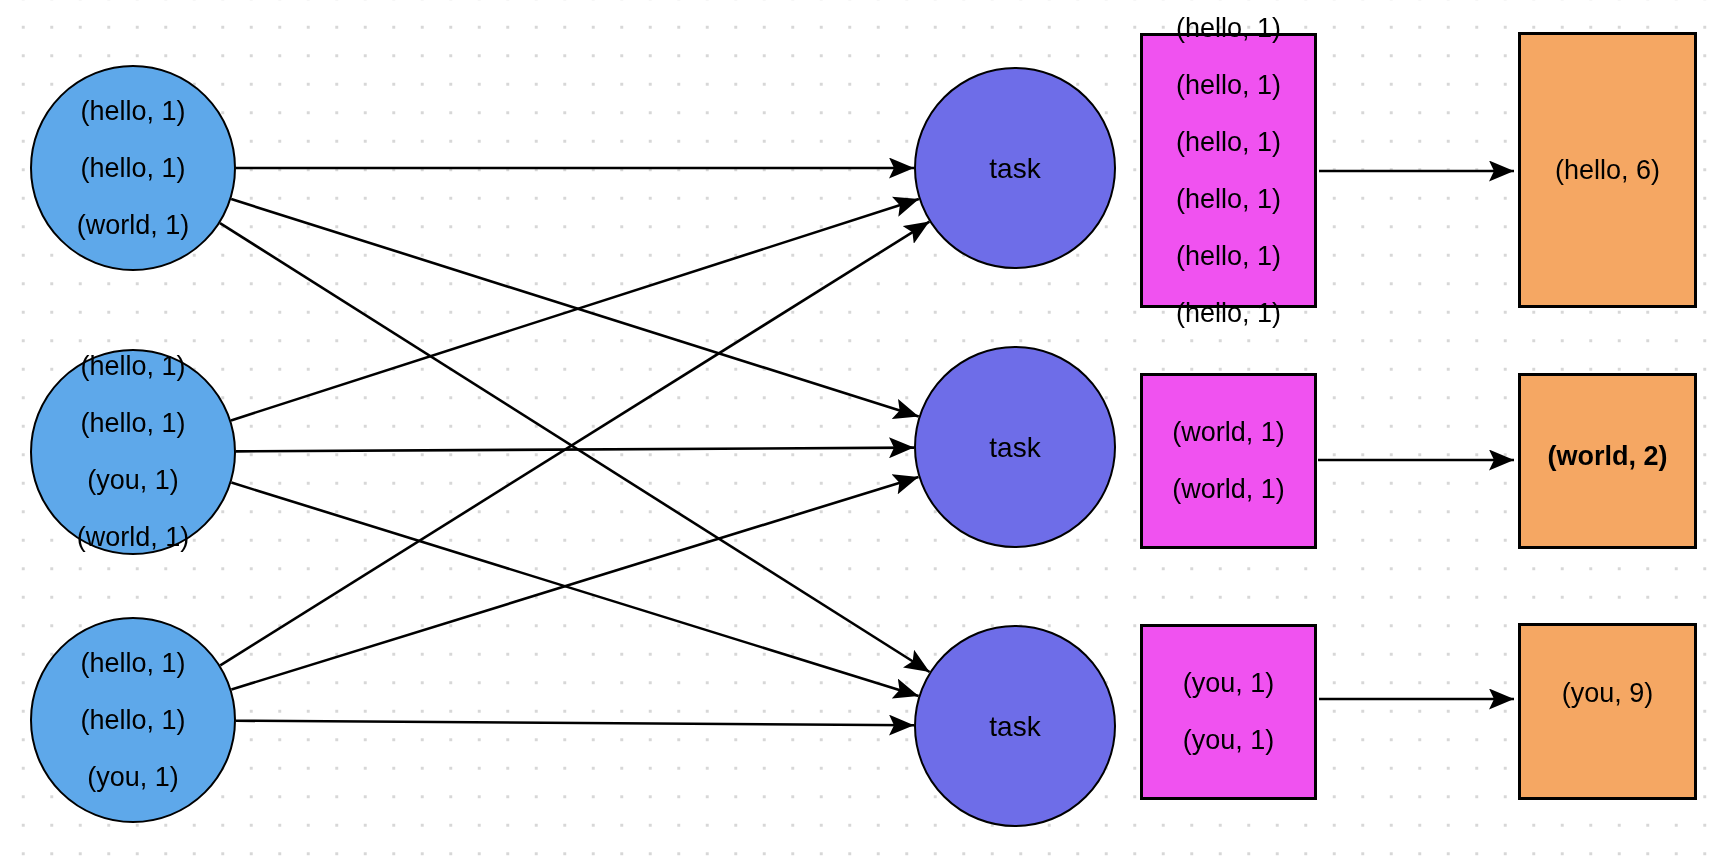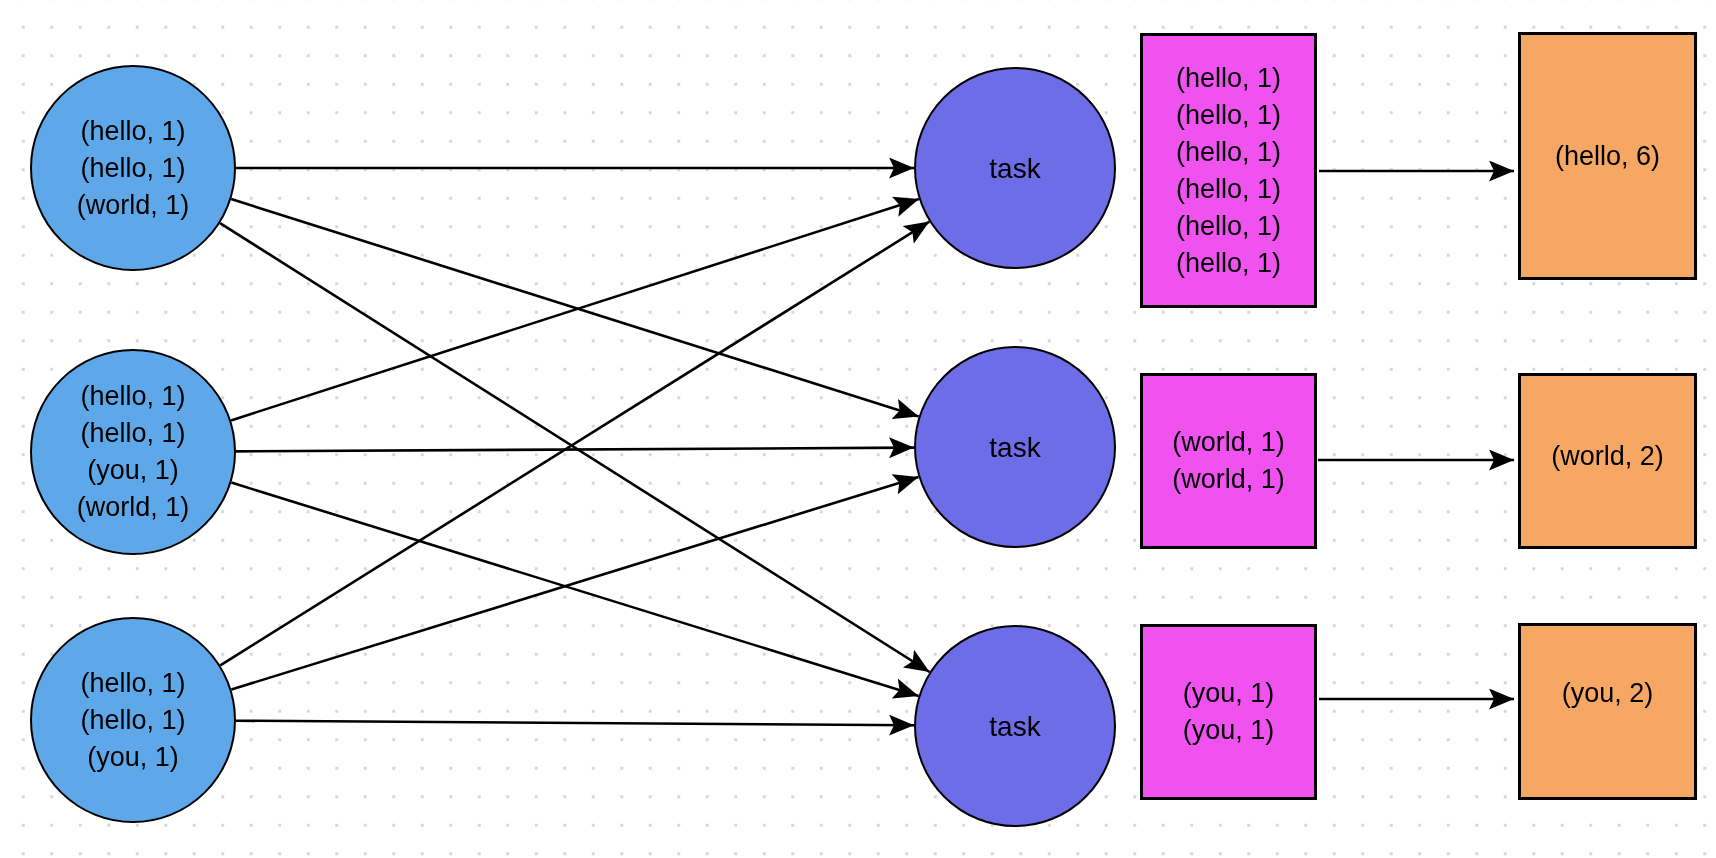--- a/index.html
+++ b/index.html
@@ -17,21 +17,21 @@
     position:relative;
     width:1716px;height:858px;
     overflow:hidden;
     background-color:#ffffff;
     background-image:radial-gradient(circle, var(--grid-dot-color) 1.4px, rgba(0,0,0,0) 1.7px);
     background-size:28.5px 28.5px;
     background-position:9px 13px;
   }
   .arrows-layer{position:absolute;left:0;top:0;z-index:1;}
   .node{position:absolute;z-index:2;display:flex;flex-direction:column;align-items:center;justify-content:center;
-        color:#000;font-size:27px;line-height:37px;text-align:center;}
+        color:#000;font-size:27px;line-height:37px;text-align:center;gap:20px;}
   .circle-map{
     width:206px;height:206px;border-radius:50%;
     background:var(--map-node-fill);
     border:2.6px solid var(--stroke-color);
   }
   .circle-task{
     width:202px;height:202px;border-radius:50%;
     background:var(--task-node-fill);
     border:2.6px solid var(--stroke-color);
     font-size:28px;
@@ -113,23 +113,23 @@
   </div>
   <div class="node box-group" style="left:1140px;top:373px;height:176px;">
     <div class="pair-line">(world, 1)</div>
     <div class="pair-line">(world, 1)</div>
   </div>
   <div class="node box-group" style="left:1140px;top:624px;height:176px;">
     <div class="pair-line">(you, 1)</div>
     <div class="pair-line">(you, 1)</div>
   </div>
 
-  <div class="node box-result" style="left:1518px;top:32px;height:248px;">
+  <div class="node box-result" style="left:1518px;top:32px;height:276px;">
     <div class="pair-line">(hello, 6)</div>
   </div>
   <div class="node box-result" style="left:1518px;top:373px;height:176px;">
-    <div class="pair-line" style="margin-top:-10px;">(world, 2)</div>
+    <div class="pair-line" style="margin-top:-10px;font-weight:bold;">(world, 2)</div>
   </div>
   <div class="node box-result" style="left:1518px;top:623px;height:177px;">
-    <div class="pair-line" style="margin-top:-36px;">(you, 2)</div>
+    <div class="pair-line" style="margin-top:-36px;">(you, 9)</div>
   </div>
 
 </div>
 
 </body></html>

